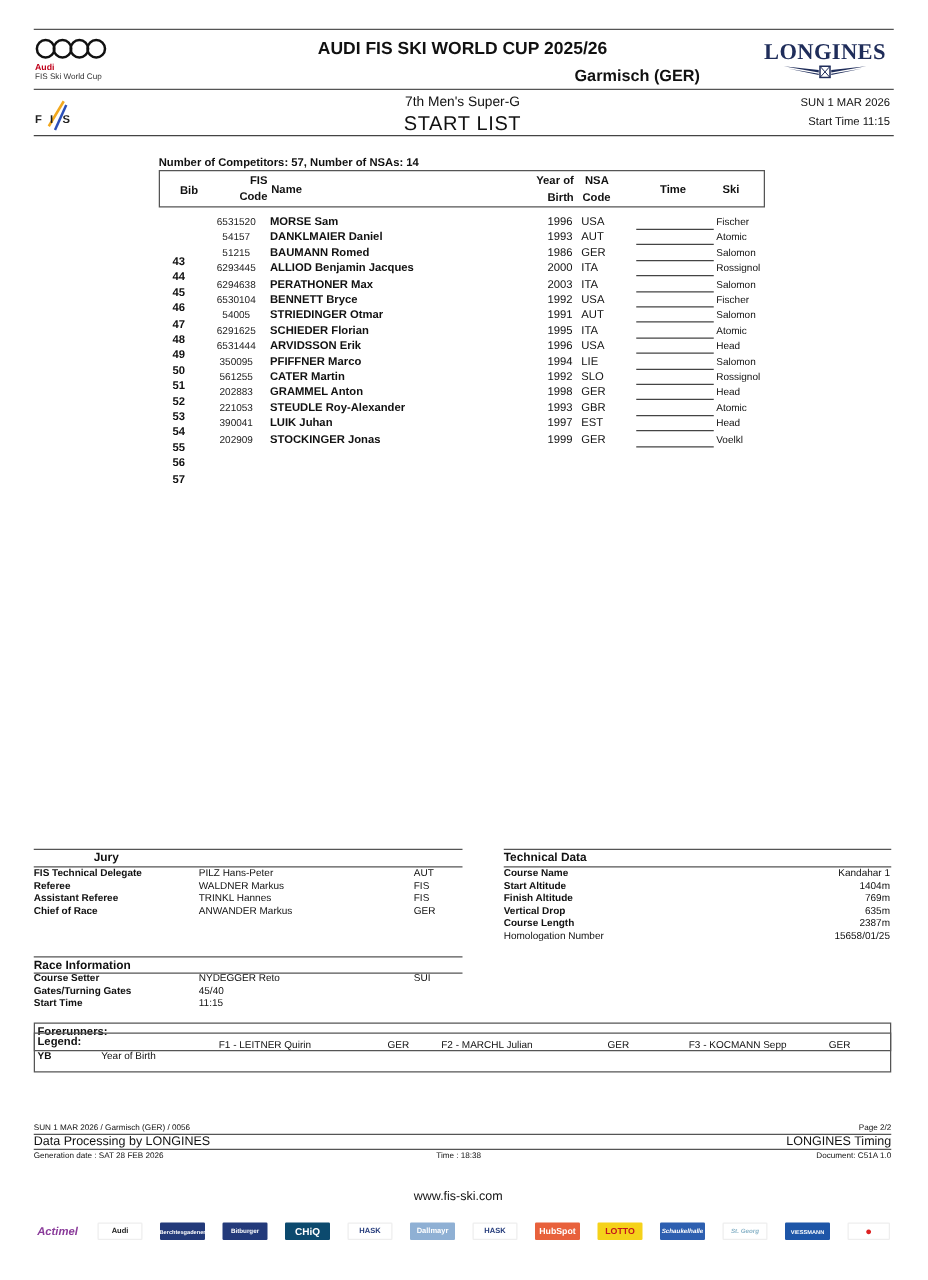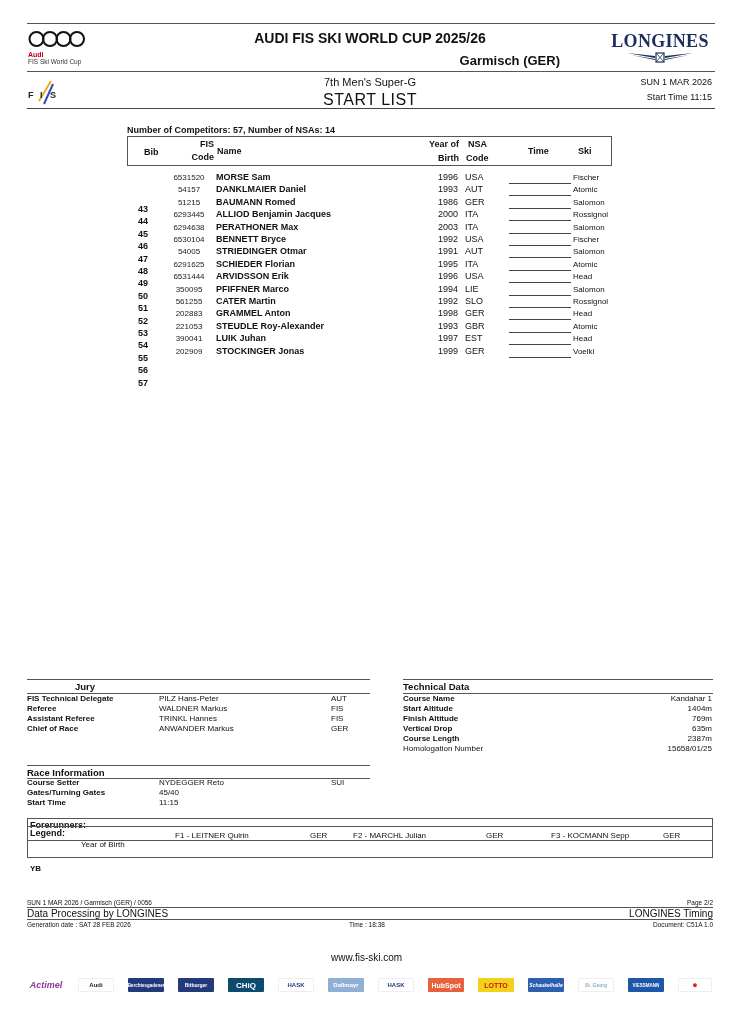--- a/index.html
+++ b/index.html
@@ -284,21 +284,21 @@
   <div class="kv" style="left:147px; top:12px;">F1 - LEITNER Quirin</div>
   <div class="kv" style="left:282px; top:12px;">GER</div>
   <div class="kv" style="left:325px; top:12px;">F2 - MARCHL Julian</div>
   <div class="kv" style="left:458px; top:12px;">GER</div>
   <div class="kv" style="left:523px; top:12px;">F3 - KOCMANN Sepp</div>
   <div class="kv" style="left:635px; top:12px;">GER</div>
 </div>
 
 <div class="box" style="left:27px; top:826px; width:686px; height:32px;">
   <div class="sec-title" style="left:2px; top:1px; font-size:9px;">Legend:</div>
-  <div class="kv" style="left:2px; top:13px; font-weight:bold;margin-top:24px;">YB</div>
+  <div class="kv" style="left:2px; top:13px; font-weight:bold;">YB</div>
   <div class="kv" style="left:53px; top:13px;">Year of Birth</div>
 </div>
 
 <div class="kv small" style="left:27px; top:899px; font-size:6.5px;">SUN 1 MAR 2026 / Garmisch (GER) / 0056</div>
 <div class="kv small" style="right:29px; top:899px; font-size:6.5px;">Page 2/2</div>
 <div class="hr" style="left:27px; top:907px; width:686px;"></div>
 <div class="kv" style="left:27px; top:908px; font-size:10px;">Data Processing by LONGINES</div>
 <div class="kv" style="left:331px; top:932px; font-size:10px;margin-top:20px;">www.fis-ski.com</div>
 <div class="kv" style="right:29px; top:908px; font-size:10px;">LONGINES Timing</div>
 <div class="hr" style="left:27px; top:919px; width:686px;"></div>

